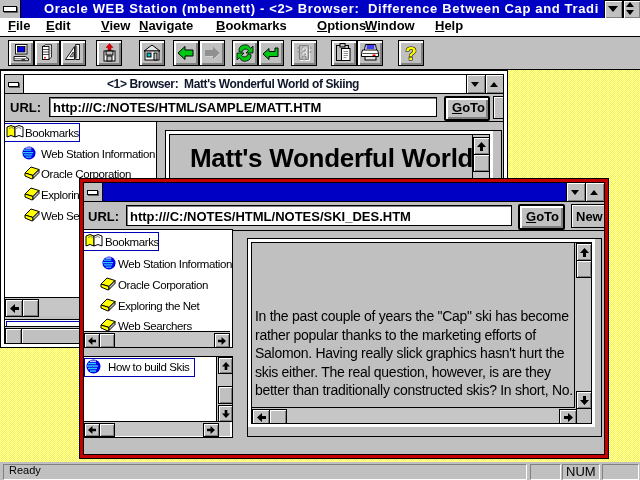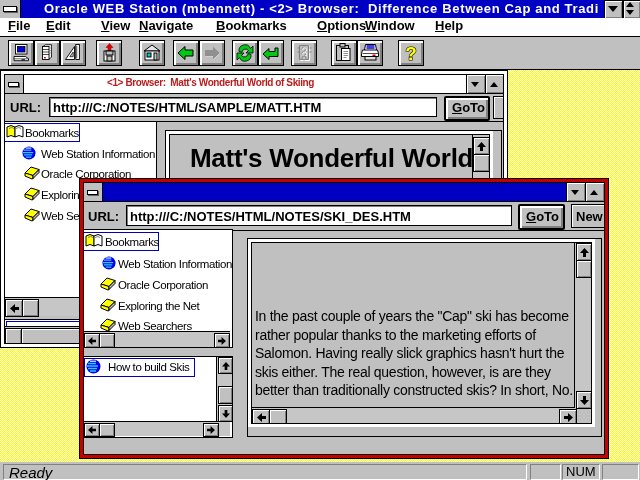--- a/index.html
+++ b/index.html
@@ -151,21 +151,21 @@
   </div>
 
 <div class="abs checker" style="left:0;top:70px;width:640px;height:392px;"></div>
 
 <div class="abs" style="left:0;top:70px;width:506px;height:276px;border:1px solid #000;background:#fff;">
  <div class="abs" style="left:3px;top:3px;right:3px;bottom:3px;border:1px solid #000;background:#C0C0C0;overflow:hidden;">
 
   <div class="abs" style="left:0;top:0;right:0;height:18px;background:#fff;border-bottom:1px solid #000;"></div>
   <div class="abs" style="left:0;top:0;width:18px;height:18px;background:#C0C0C0;border-right:1px solid #000;"></div>
   <div class="abs" style="left:3px;top:7px;width:9px;height:3px;background:#fff;border:1px solid #000;box-shadow:1px 1px 0 #606060;"></div>
-  <div class="abs b tt" style="left:102px;top:2px;font-size:10px;letter-spacing:-0.4px;color:#b91c1c;">&lt;1&gt; Browser:  Matt's Wonderful World of Skiing</div>
+  <div class="abs b tt" style="left:102px;top:2px;font-size:12px;letter-spacing:-0.4px;color:#0f172a;">&lt;1&gt; Browser:  Matt's Wonderful World of Skiing</div>
   <div class="abs raised1" style="left:461px;top:0;width:18px;height:18px;border-top:none;border-bottom:none;"></div>
   <div class="abs" style="left:466px;top:7px;width:0;height:0;border:4.5px solid transparent;border-top:5.5px solid #000;"></div>
   <div class="abs raised1" style="left:480px;top:0;width:18px;height:18px;border-top:none;border-bottom:none;border-right:none;"></div>
   <div class="abs" style="left:485px;top:3px;width:0;height:0;border:4.5px solid transparent;border-bottom:5.5px solid #000;"></div>
 
   <div class="abs" style="left:0;top:19px;right:0;height:27px;background:#C0C0C0;border-bottom:1px solid #000;"></div>
   <div class="abs b" style="left:5px;top:25px;font-size:13px;">URL:</div>
   <div class="abs sunkentxt" style="left:44px;top:22px;width:386px;height:18px;"></div>
   <div class="abs b" style="left:48px;top:25px;font-size:13px;">http:///C:/NOTES/HTML/SAMPLE/MATT.HTM</div>
   <div class="abs" style="left:439px;top:21px;width:42px;height:21px;border:2px solid #000;border-radius:2px;background:#C0C0C0;box-shadow:inset 1px 1px 0 #fff,inset 2px 2px 0 #fff,inset -1px -1px 0 #808080,inset -2px -2px 0 #808080;"></div>
@@ -379,17 +379,17 @@
               </svg>
             </div>
       </div>
     </div>
   </div>
  </div>
 </div>
 
 <div class="abs" style="left:0;top:462px;width:640px;height:18px;background:#C0C0C0;"></div>
 <div class="abs" style="left:3px;top:464px;width:522px;height:14px;border:1px solid;border-color:#808080 #fff #fff #808080;"></div>
-<div class="abs" style="left:9px;top:464px;font-size:15px;font-style:italic;">Ready</div>
+<div class="abs" style="left:9px;top:464px;font-size:11px;">Ready</div>
 <div class="abs" style="left:530px;top:464px;width:29px;height:14px;border:1px solid;border-color:#808080 #fff #fff #808080;"></div>
 <div class="abs" style="left:562px;top:464px;width:36px;height:14px;border:1px solid;border-color:#808080 #fff #fff #808080;"></div>
 <div class="abs" style="left:566px;top:464px;font-size:13px;">NUM</div>
 <div class="abs" style="left:602px;top:464px;width:35px;height:14px;border:1px solid;border-color:#808080 #fff #fff #808080;"></div>
 
 </body></html>

